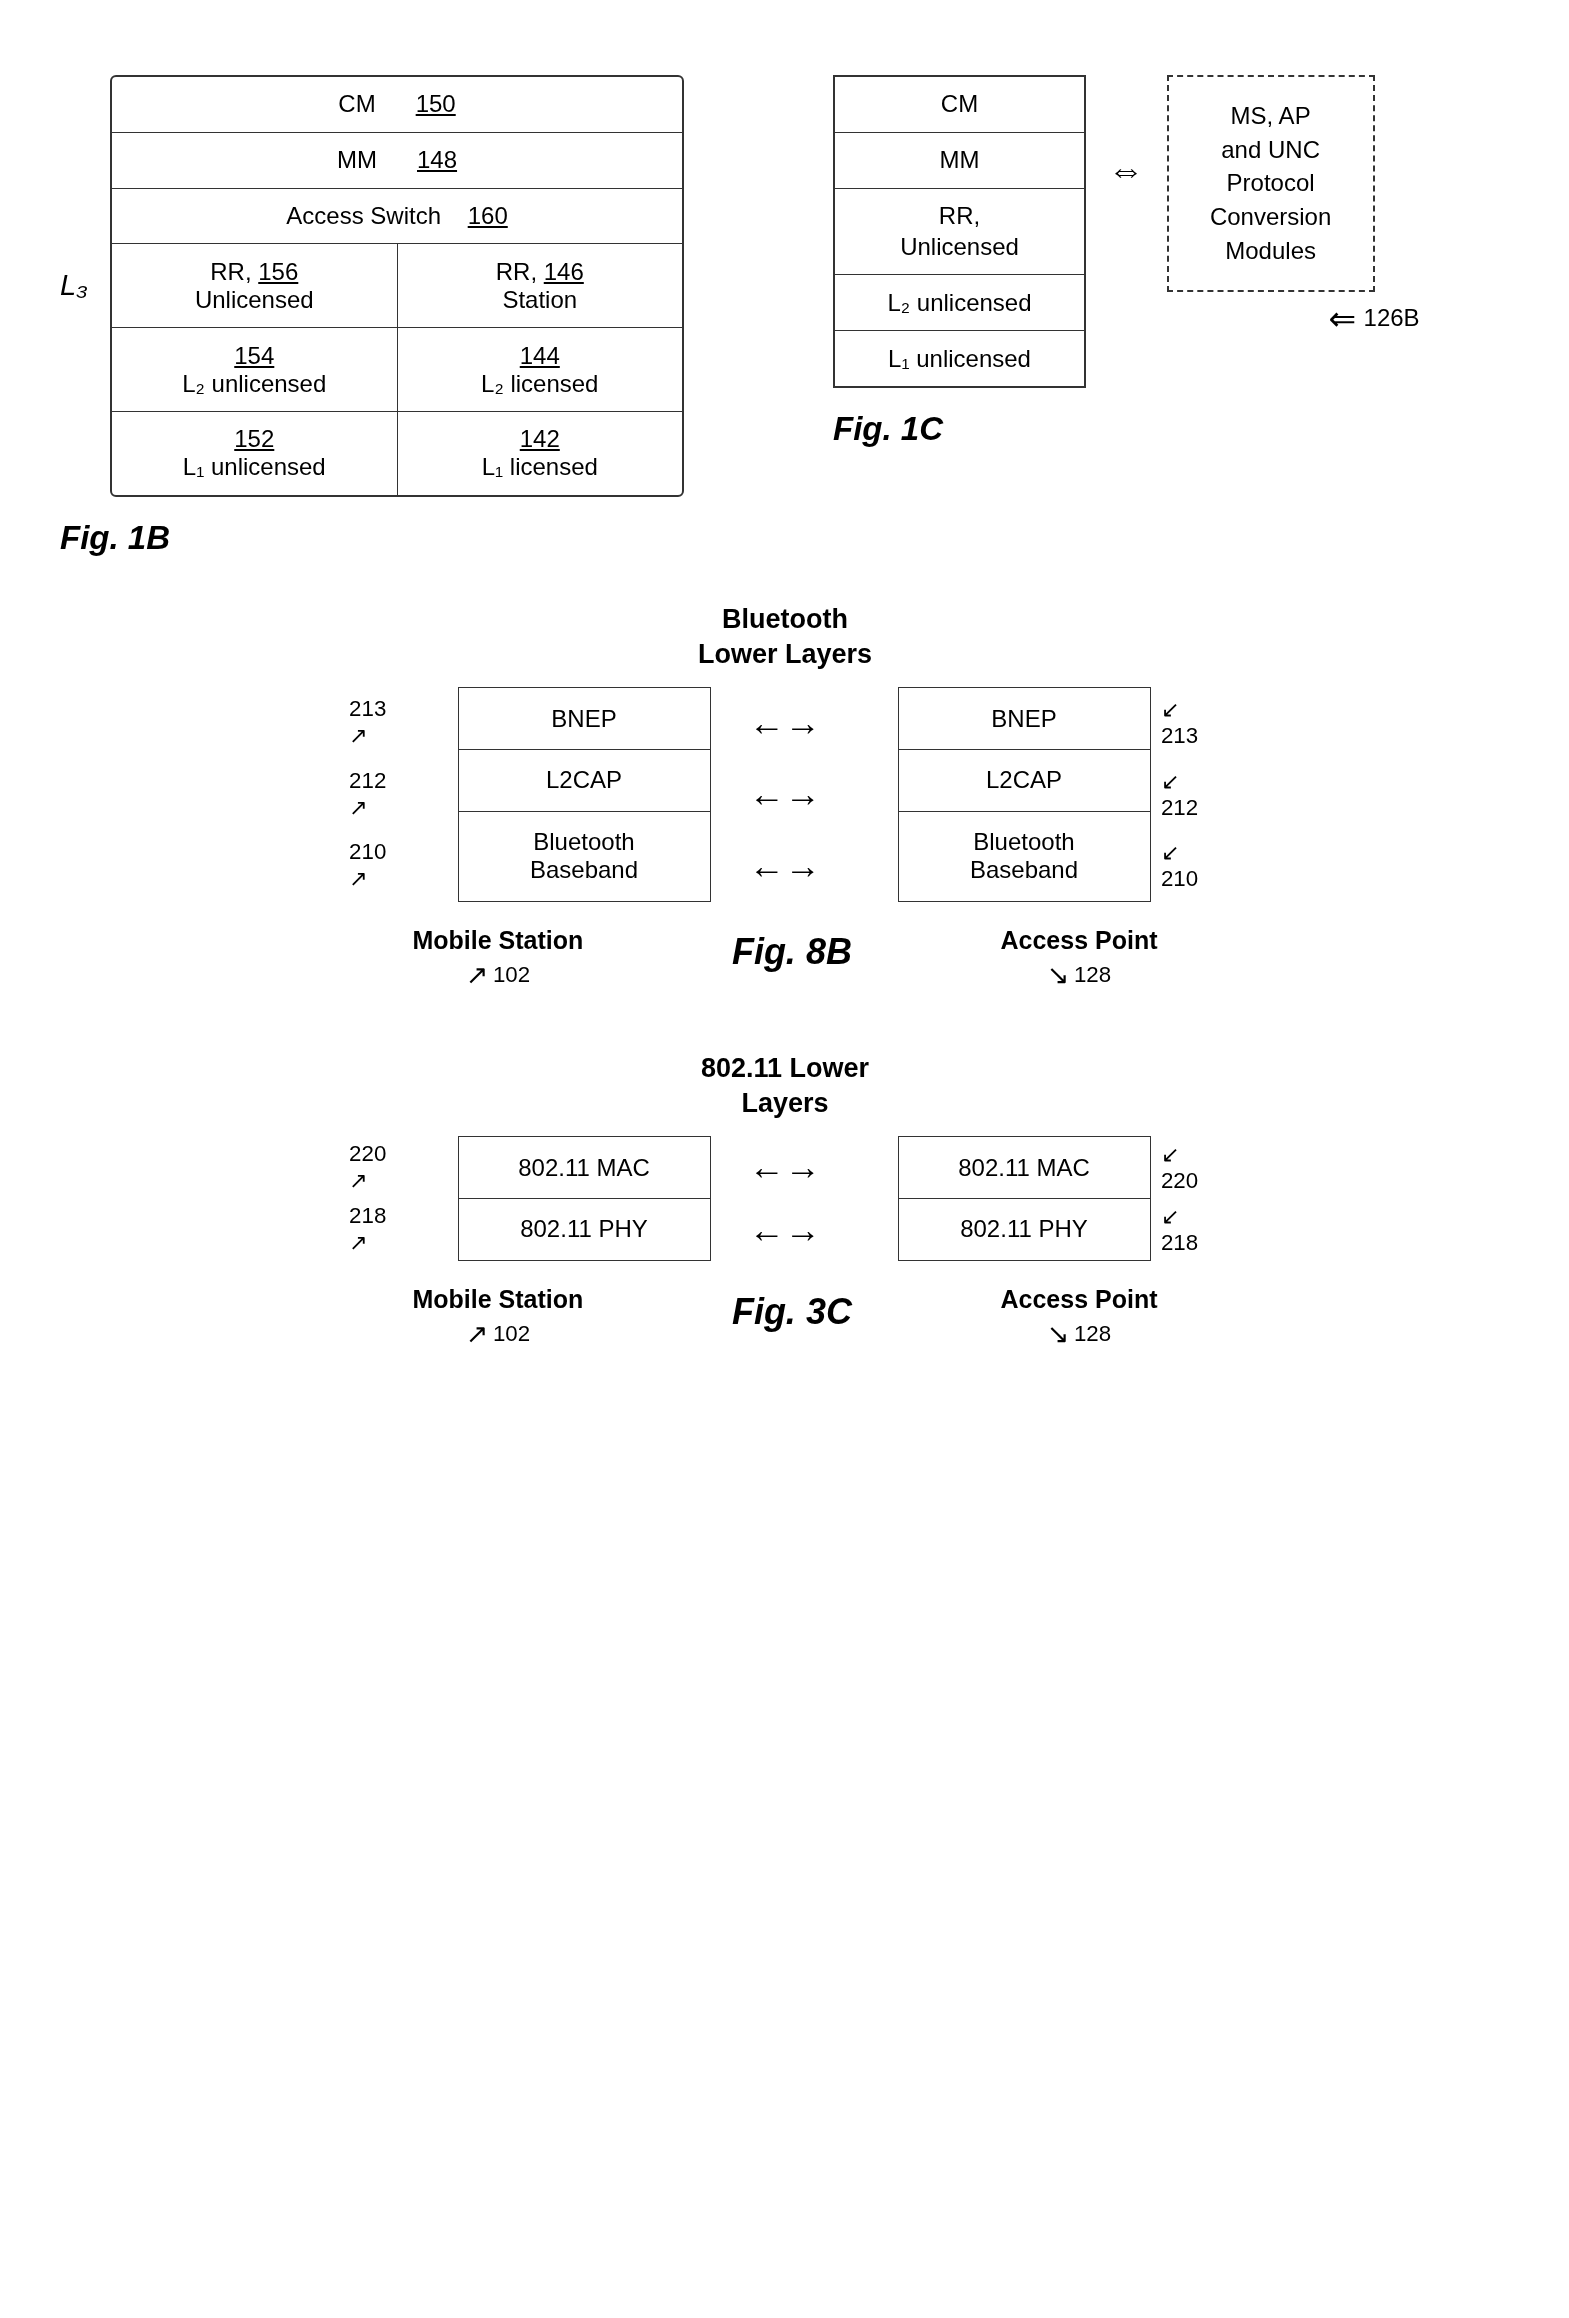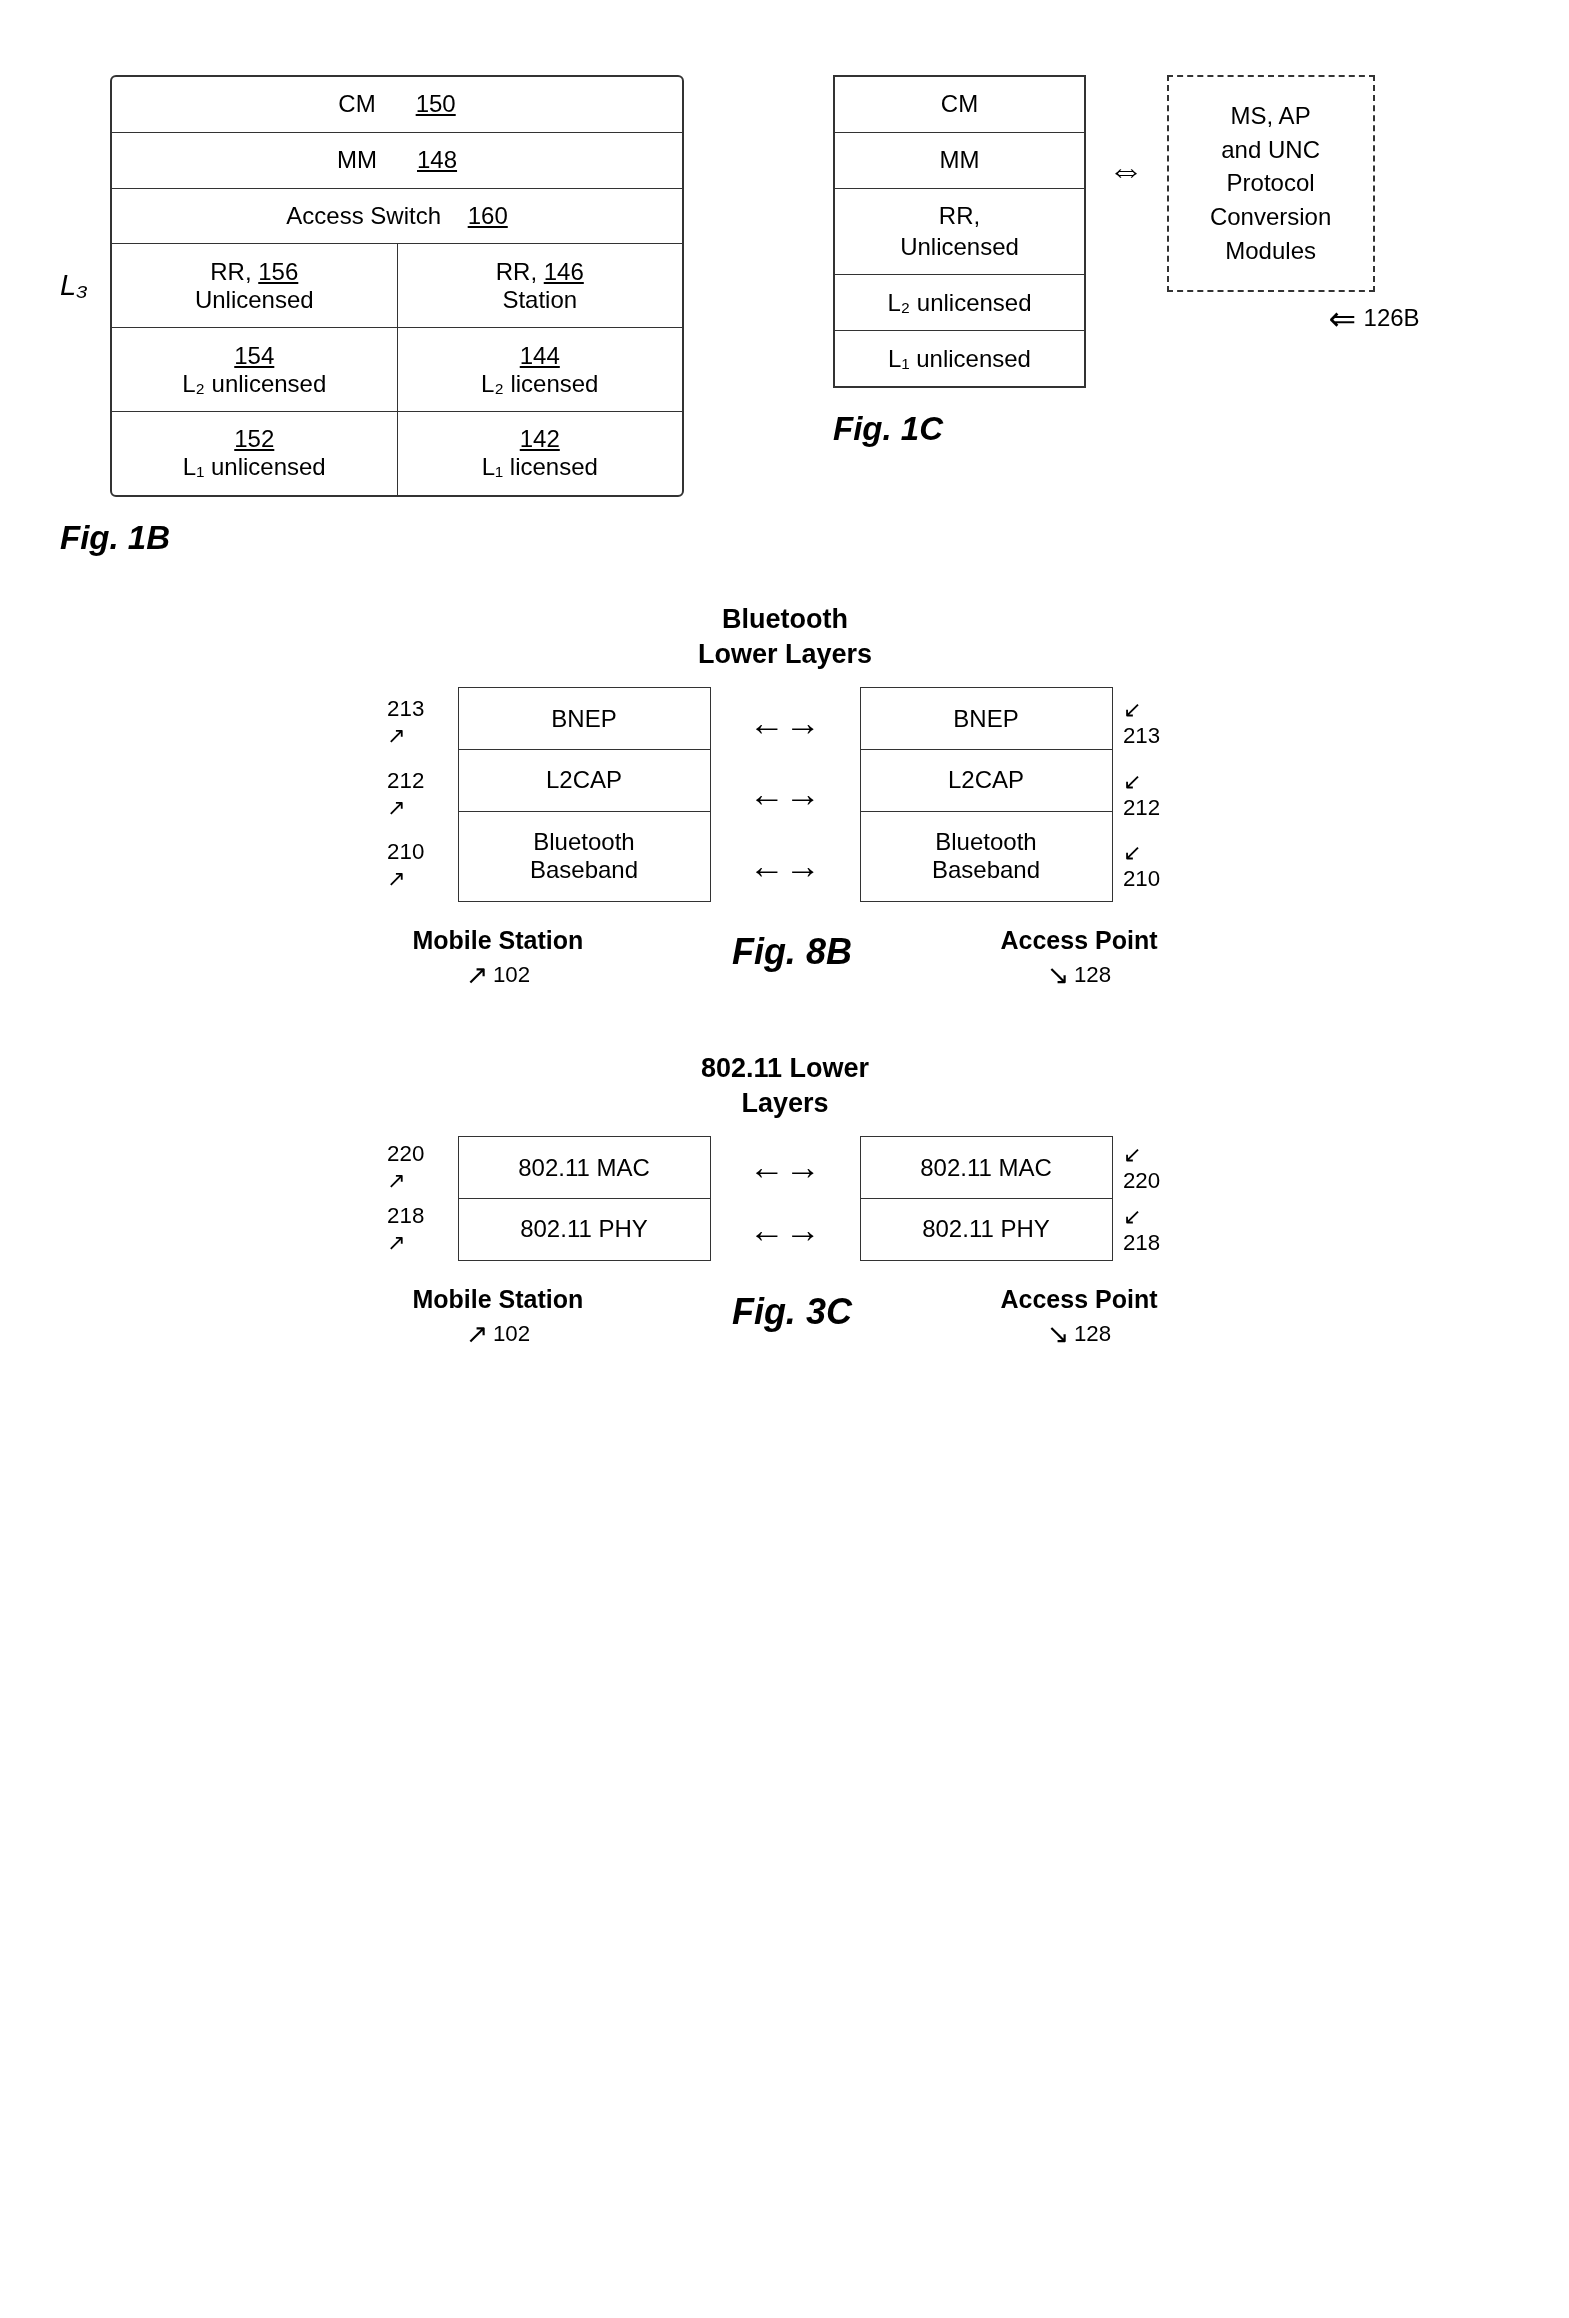--- a/index.html
+++ b/index.html
@@ -153,20 +153,21 @@
       border: 1.5px solid #333;
       border-bottom: none;
       padding: 16.4px 22.3px;
       font-size: 24px;
       text-align: center;
       width: 253px;
       min-height: 60px;
       display: flex;
       align-items: center;
       justify-content: center;
+      margin-left: 38px;
     }
     .fig3-cell:last-child {
       border-bottom: 1.5px solid #333;
     }
   </style>
 </head>
 <body>
 
 <div class="page">
 

